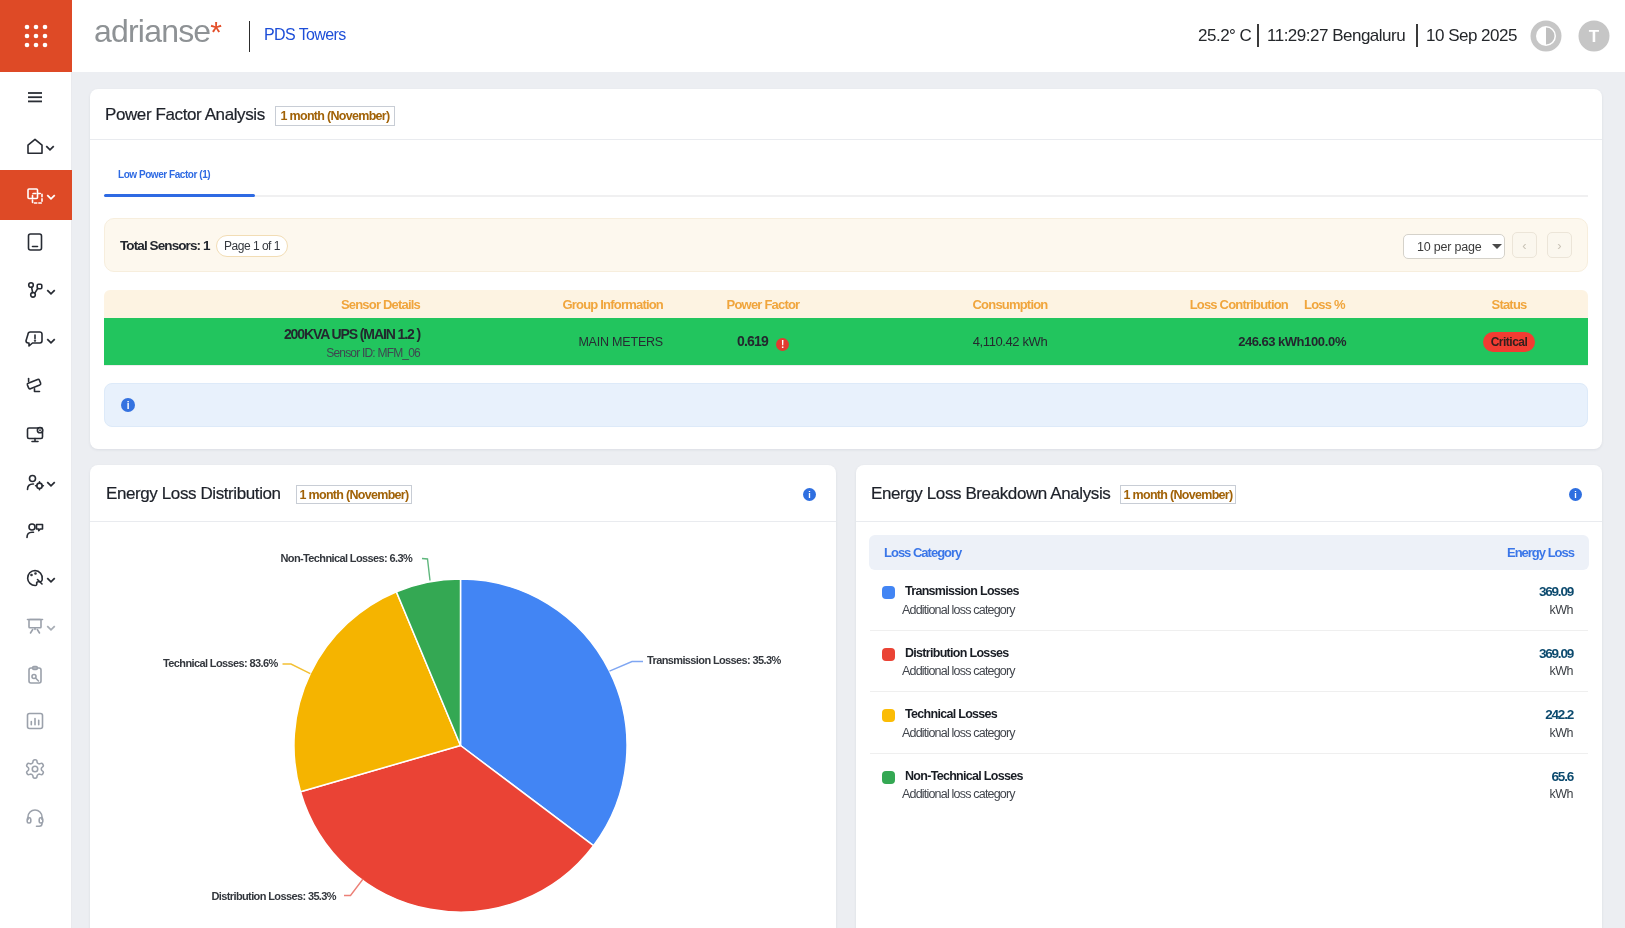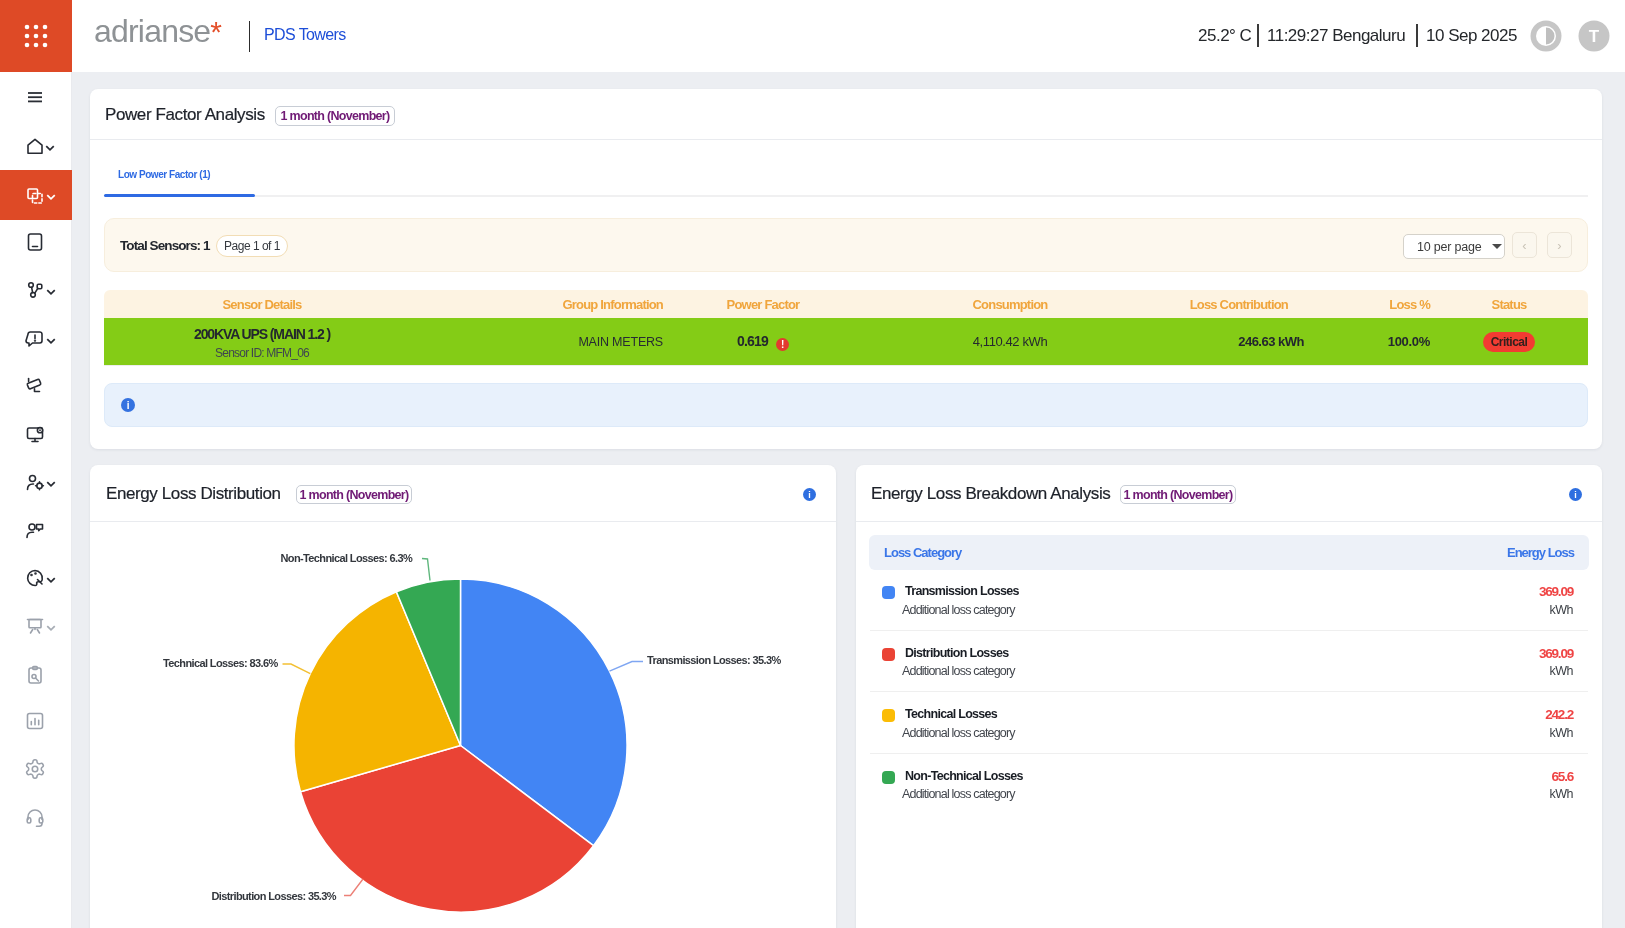--- a/index.html
+++ b/index.html
@@ -19,51 +19,51 @@
 #sidebar{left:0;top:72px;width:72px;height:856px;background:#fff;border-right:1px solid #e9eaee}
 #sbactive{left:0;top:170px;width:72px;height:50px;background:#de4a26}
 .sbi{width:22px;height:22px}
 .chev{width:10px;height:10px}
 
 .card{background:#fff;border-radius:8px;box-shadow:0 1px 3px rgba(30,40,60,0.08)}
 #card1{left:90px;top:89px;width:1512px;height:360px}
 #card2{left:90px;top:465px;width:746px;height:474px}
 #card3{left:856px;top:465px;width:746px;height:474px}
 .ctitle{font-size:17px;letter-spacing:-0.4px;color:#1d2129;font-weight:500;-webkit-text-stroke:0.2px #1d2129}
-.pill{border:1.5px solid #c8cdd5;border-radius:5px;background:#fff;font-size:12.5px;font-weight:700;letter-spacing:-0.7px;color:#701a75;display:flex;align-items:center;justify-content:center;white-space:nowrap}
+.pill{border:1.5px solid #c8cdd5;border-radius:0;background:#fff;font-size:12.5px;font-weight:700;letter-spacing:-0.7px;color:#a16207;display:flex;align-items:center;justify-content:center;white-space:nowrap}
 .hdiv{height:1px;background:#e9ebef}
 
 #tabtxt{left:118px;top:169px;font-size:10px;font-weight:700;letter-spacing:-0.45px;color:#2e6ae3}
 #tabline{left:104px;top:194px;width:151px;height:3px;background:#2e6ae3;border-radius:2px}
 #tabgray{left:255px;top:195px;width:1333px;height:2px;background:#f0f0f1}
 #beige{left:104px;top:218px;width:1484px;height:54px;background:#fdf8ee;border:1px solid #f7eedd;border-radius:10px}
 #totsen{left:120px;top:238px;font-size:13.5px;font-weight:700;letter-spacing:-0.9px;color:#23272e}
 #pagepill{left:216px;top:235px;width:72px;height:22px;border:1px solid #f2ddb5;border-radius:11px;background:#fff;font-size:12px;letter-spacing:-0.5px;color:#35393f;display:flex;align-items:center;justify-content:center}
 #perpage{left:1403px;top:234px;width:102px;height:25px;border:1px solid #d5d2ca;border-radius:5px;background:#fff;display:flex;align-items:center;color:#3b3b3b;font-size:12.5px;letter-spacing:-0.2px;padding-left:13px}
 #perpage .car{margin-left:10px;width:0;height:0;border-left:5px solid transparent;border-right:5px solid transparent;border-top:5px solid #4a4a4a}
 .pgbtn{top:232px;width:25px;height:26px;border:1px solid #ece5d8;border-radius:5px;background:#fbf7ee;color:#c9c3b6;font-size:13px;display:flex;align-items:center;justify-content:center}
 
 #thead{left:104px;top:290px;width:1484px;height:28px;background:#fdf3e2;border-radius:6px 6px 0 0;display:flex;align-items:center;font-size:13px;font-weight:700;letter-spacing:-0.8px;color:#f0a53c}
-#trow{left:104px;top:318px;width:1484px;height:48px;background:#84cc16;border-bottom:1px solid #ededed;display:flex;align-items:center;color:#23272e}
-.c1{width:316px;text-align:center}
+#trow{left:104px;top:318px;width:1484px;height:48px;background:#22c55e;border-bottom:1px solid #ededed;display:flex;align-items:center;color:#23272e}
+.c1{width:316px;text-align:right}
 .c2{width:243px;text-align:right;padding-left:15px}
 .c3{width:200px;text-align:center}
 .c4{width:294px;text-align:center}
 .c5{width:147px;text-align:right;padding-right:16px}
-.c6{width:126px;text-align:right}
+.c6{width:126px;text-align:left}
 .c7{width:158px;text-align:center}
 #note{left:104px;top:383px;width:1484px;height:44px;background:#e8f1fc;border:1px solid #ddeaf9;border-radius:8px;display:flex;align-items:center;font-size:13px;letter-spacing:-0.5px;color:#222a35}
 .info{width:13px;height:13px;border-radius:50%;background:#2f6fe0;color:#fff;font-size:9px;font-weight:700;display:flex;align-items:center;justify-content:center}
 
 #lchead{left:869px;top:535px;width:720px;height:35px;background:#edf1f8;border-radius:6px;display:flex;align-items:center;justify-content:space-between;padding:0 15px;font-size:13px;font-weight:700;letter-spacing:-1px;color:#3a76e8}
 .lrow{left:870px;width:718px;height:61.5px;border-bottom:1px solid #efefef}
 .sq{position:absolute;left:12px;top:17px;width:13px;height:13px;border-radius:4px}
 .lt1{position:absolute;left:35px;top:15px;font-size:12.5px;font-weight:700;letter-spacing:-0.7px;color:#191d24}
 .lt2{position:absolute;left:32px;top:33.5px;font-size:12.5px;letter-spacing:-0.8px;color:#42464d}
-.lv1{position:absolute;right:15px;top:15px;font-size:13.5px;font-weight:700;letter-spacing:-1.2px;color:#ef4444}
+.lv1{position:absolute;right:15px;top:15px;font-size:13.5px;font-weight:700;letter-spacing:-1.2px;color:#0c4a6e}
 .lv2{position:absolute;right:15px;top:33.5px;font-size:12.5px;letter-spacing:-0.5px;color:#3c4046}
 
 .plab{position:absolute;font-size:11px;font-weight:700;letter-spacing:-0.62px;color:#33373d;white-space:nowrap}
 </style></head>
 <body>
 <div class="a" id="content"></div>
 
 <div class="a" id="topbar"></div>
 <div class="a" id="brand">
 <svg width="72" height="72">

